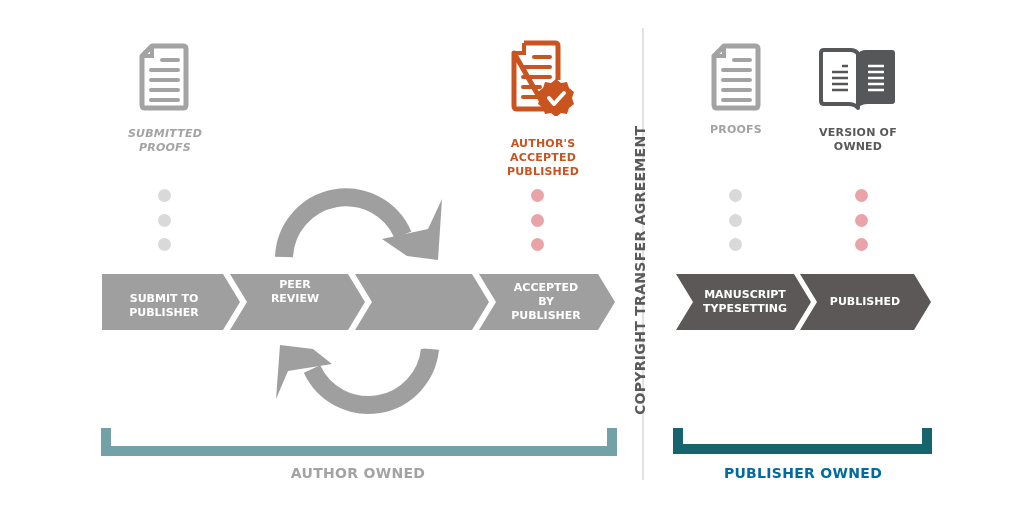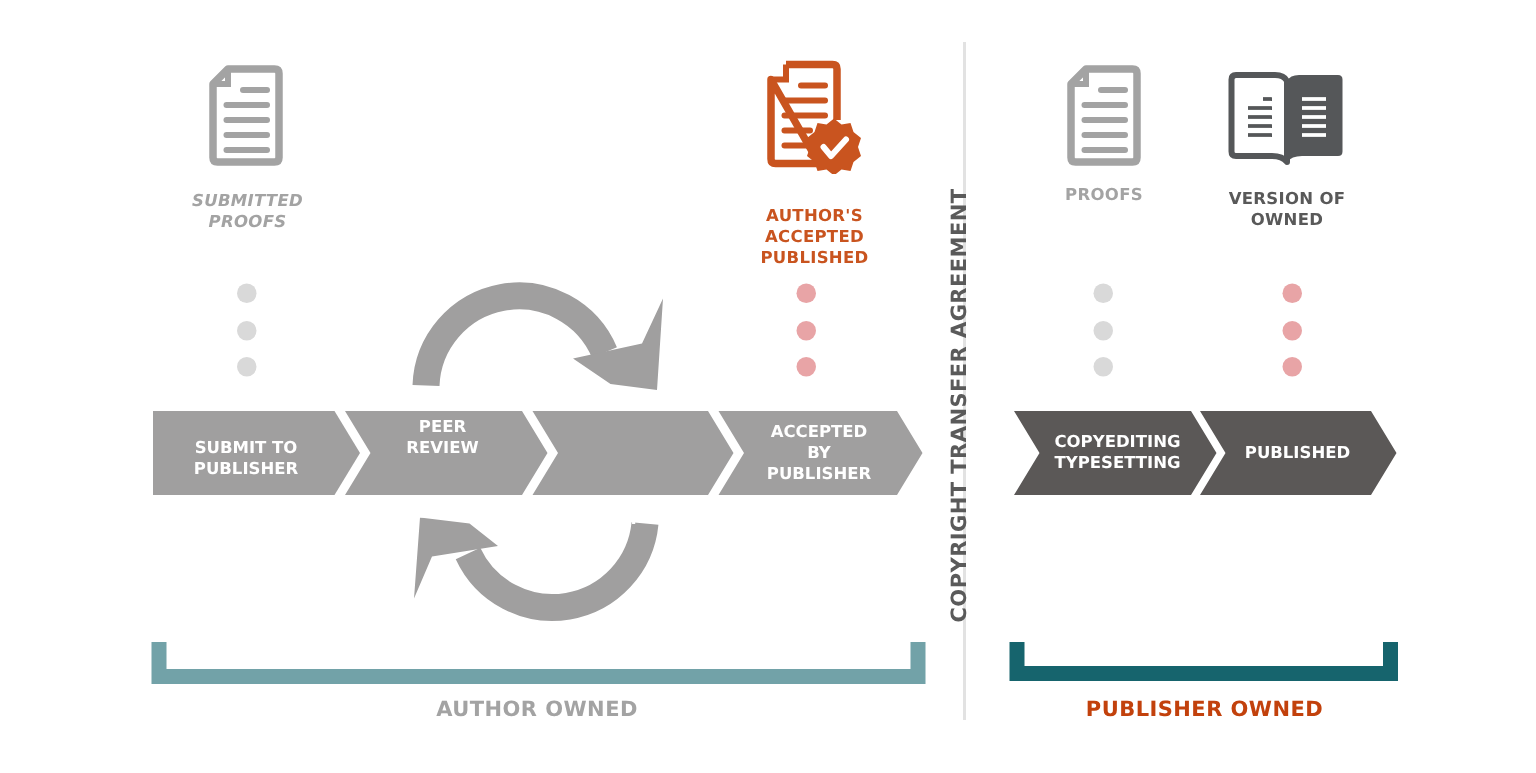--- a/index.html
+++ b/index.html
@@ -154,32 +154,32 @@
 </div>
 <div class="chev-text" style="left:494px;top:274px;width:104px;height:56px;">
   <div>
       <div>ACCEPTED</div>
       <div>BY</div>
       <div>PUBLISHER</div>
     </div>
 </div>
 <div class="chev-text" style="left:690px;top:274px;width:110px;height:56px;">
   <div>
-      <div>COPYEDITING</div>
+      <div>MANUSCRIPT</div>
       <div>TYPESETTING</div>
     </div>
 </div>
 <div class="chev-text" style="left:815px;top:274px;width:100px;height:56px;">
   <div>
       <div>PUBLISHED</div>
     </div>
 </div>
 
 <div class="divider"></div>
 <div class="vertical-text">COPYRIGHT TRANSFER AGREEMENT</div>
 
 <svg class="abs" style="left:0;top:0" width="1024" height="515">
   <path d="M106 428 V451 H612 V428" fill="none" stroke="#72a2a8" stroke-width="10"></path>
   <path d="M678 428 V449 H927 V428" fill="none" stroke="#16646d" stroke-width="10"></path>
 </svg>
 
 <div class="bottom-label" style="left:258px;top:465px;width:200px;color:#a3a3a3;">AUTHOR OWNED</div>
-<div class="bottom-label" style="left:703px;top:465px;width:200px;color:#c2410c;">PUBLISHER OWNED</div>
+<div class="bottom-label" style="left:703px;top:465px;width:200px;color:#0369a1;">PUBLISHER OWNED</div>
 
 </body></html>

